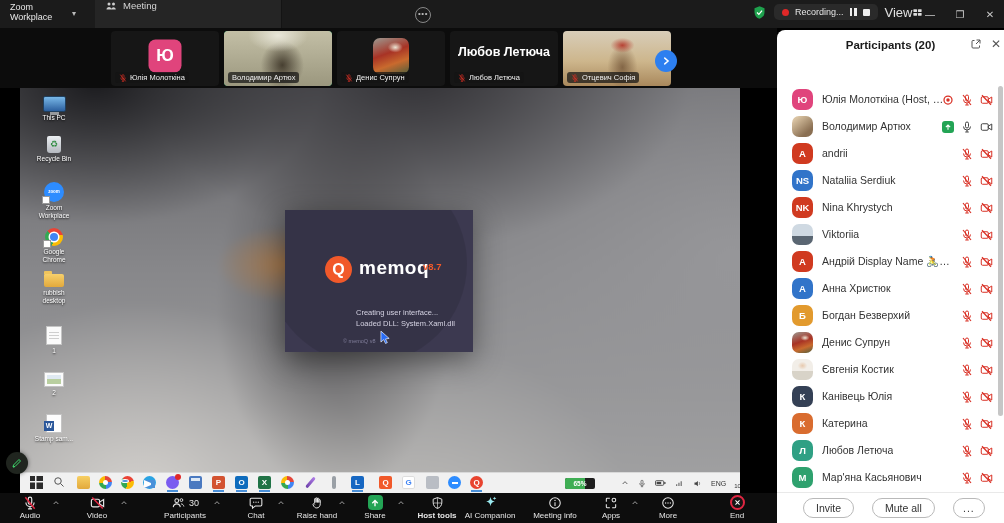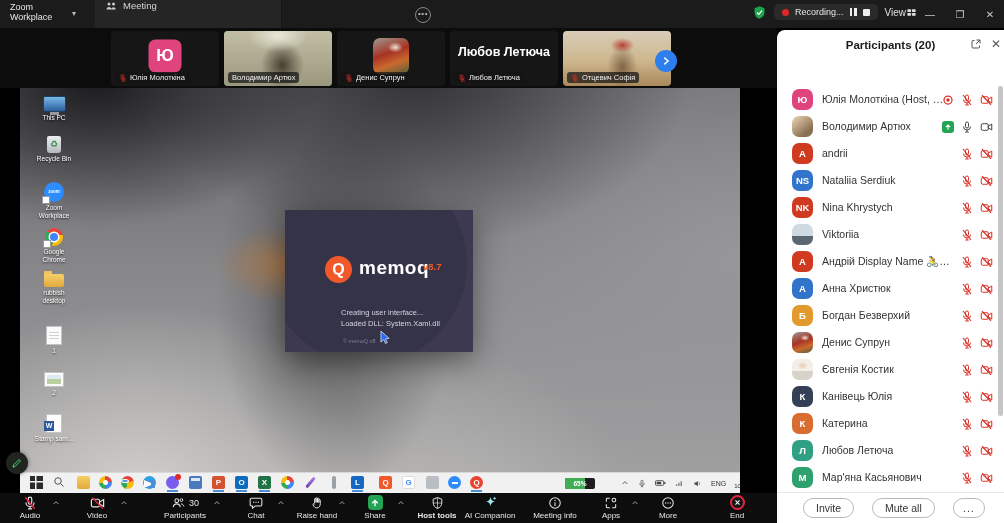--- a/index.html
+++ b/index.html
@@ -15,21 +15,21 @@
   .tab.screen{left:283px;width:154px;background:#2e2e2e;}
   .tab-avatar{width:13px;height:13px;border-radius:3px;background:linear-gradient(140deg,#c9b294 20%,#8a6f52 70%);flex:0 0 auto;}
   .tab-ellipsis{position:absolute;left:415px;top:7px;width:14px;height:14px;border:1px solid #888;border-radius:50%;color:#bbb;font-size:8px;line-height:12px;text-align:center;letter-spacing:.5px;}
   .rec-cluster{position:absolute;left:752px;top:4px;display:flex;align-items:center;gap:7px;}
   .shield{width:15px;height:15px;}
   .rec-pill{display:flex;align-items:center;gap:6px;background:#2a2a2a;border-radius:5px;padding:3px 8px;font-size:9px;color:#e5e5e5;}
   .rec-dot{width:7px;height:7px;border-radius:50%;background:#e02828;}
   .pause-ic{display:flex;gap:2px;}
   .pause-ic i{display:block;width:2.5px;height:8px;background:#eee;}
   .stop-ic{width:7px;height:7px;background:#eee;border-radius:1px;}
-  .view-cl{display:flex;align-items:center;font-size:10px;color:#e0e0e0;}
+  .view-cl{display:flex;align-items:center;font-size:13px;color:#e0e0e0;}
   .win-ctl{position:absolute;top:0;height:28px;display:flex;align-items:center;color:#c9c9c9;font-size:10px;}
   .win-ctl span{width:30px;text-align:center;}
 
   
   #strip{position:absolute;left:0;top:28px;width:777px;height:60px;background:#0c0c0c;}
   .tile{position:absolute;top:3px;width:108px;height:55px;background:#161616;border-radius:4px;overflow:hidden;}
   .tile.active{box-shadow:inset 0 0 0 2px #23c27e;}
   .tile-label{position:absolute;left:4px;bottom:3px;display:flex;align-items:center;gap:3px;background:rgba(20,20,20,.72);border-radius:3px;padding:1px 4px;font-size:7.5px;color:#f0f0f0;max-width:96px;white-space:nowrap;overflow:hidden;}
   .tile-avatar{position:absolute;left:50%;top:45%;transform:translate(-50%,-50%);}
   .av-yu{width:33px;height:33px;border-radius:7px;background:#e0447c;color:#fff;font-size:17px;font-weight:bold;display:flex;align-items:center;justify-content:center;}
@@ -76,21 +76,21 @@
   .dg-word{width:14px;height:17px;background:#fdfdfd;border:1px solid #c4c4c4;}
   .dg-word::after{content:"W";position:absolute;left:-3px;bottom:1px;width:10px;height:10px;background:#2b579a;color:#fff;font-size:7px;font-weight:bold;line-height:10px;}
   .shortcut::before{content:"";position:absolute;left:-2px;bottom:-2px;width:6px;height:6px;background:#fff;border:1px solid #9a9a9a;z-index:2;}
 
   
   #splash{position:absolute;left:265px;top:122px;width:188px;height:142px;background:#3c3950;box-shadow:0 8px 28px rgba(0,0,0,.45);overflow:hidden;}
   #splash .ring{position:absolute;left:-18px;top:-46px;width:200px;height:200px;border-radius:50%;background:rgba(0,0,0,.10);}
   .mq-logo{position:absolute;left:40px;top:46px;width:27px;height:27px;border-radius:50%;background:#f1592a;color:#fff;font-weight:bold;font-size:16px;display:flex;align-items:center;justify-content:center;}
   .mq-name{position:absolute;left:74px;top:47px;color:#fff;font-size:19px;font-weight:bold;letter-spacing:.5px;}
   .mq-ver{position:absolute;left:138px;top:51px;color:#f1592a;font-size:9.5px;font-weight:bold;}
-  .mq-line{position:absolute;left:56px;color:#d4d2e2;font-size:7.5px;}
+  .mq-line{position:absolute;left:71px;color:#d4d2e2;font-size:7.5px;}
   .mq-foot{position:absolute;left:58px;top:128px;color:#807e9a;font-size:5.5px;}
   .cursor-blue{position:absolute;left:95px;top:121px;}
 
   
   #dtaskbar{position:absolute;left:0;bottom:0;width:720px;height:20px;background:#f1f1f1;border-top:1px solid #d9d9d9;}
   .tico{position:absolute;top:3px;width:13px;height:13px;font-size:0;}
   .tico.run::after{content:"";position:absolute;left:1px;right:1px;bottom:-3px;height:2px;background:#4a90d9;}
   .t-sq{border-radius:2px;}
   .t-ci{border-radius:50%;}
   .t-letter{color:#fff;font-size:8px;font-weight:bold;line-height:13px;text-align:center;}

